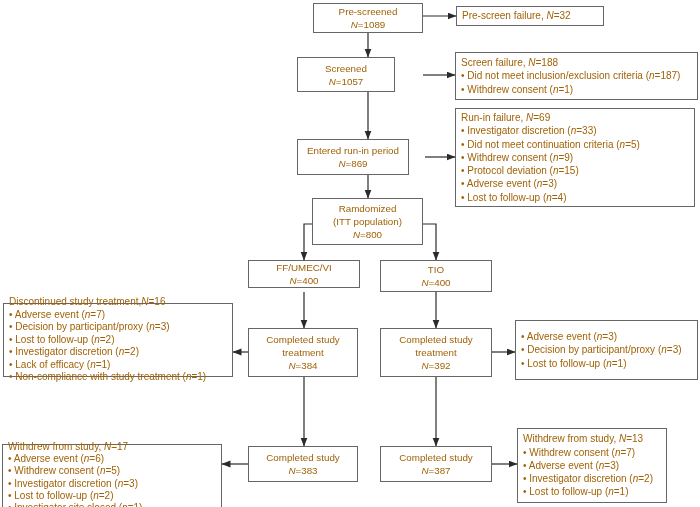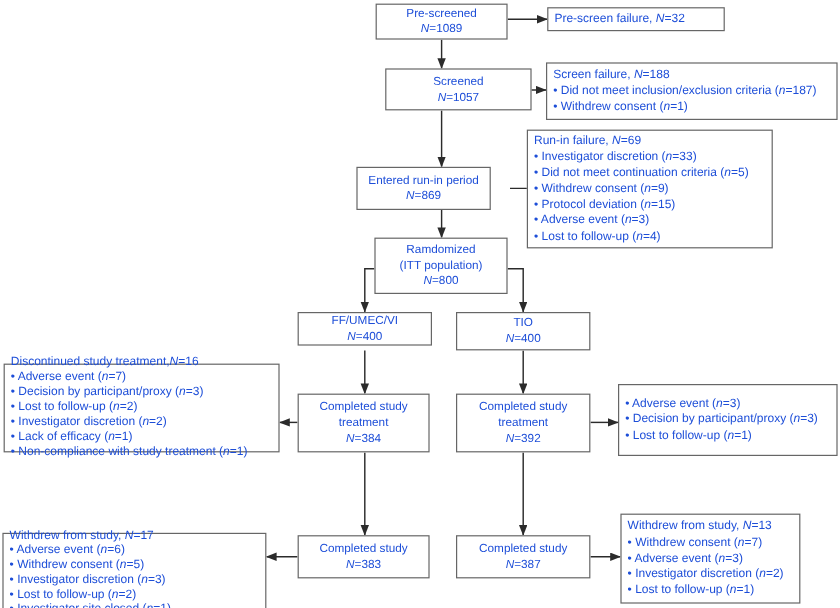--- a/index.html
+++ b/index.html
@@ -3,21 +3,21 @@
 <meta charset="utf-8">
 <style>
   * { margin:0; padding:0; box-sizing:border-box; }
   html,body { background:#ffffff; }
   body { font-family:"Liberation Sans", sans-serif; }
   .stage {
     position:relative;
     width:700px;
     height:507px;
     background:#ffffff;
-    color:#1d4ed8;
+    color:#a16207;
     overflow:hidden;
   }
   .wires {
     position:absolute;
     left:0; top:0;
     width:700px; height:507px;
   }
   .box {
     position:absolute;
     background:#ffffff;
@@ -77,37 +77,37 @@
 
   <div class="box center" style="left:313px;top:3px;width:110px;height:30px">
     <div>Pre-screened</div>
     <div><i>N</i>=1089</div>
   </div>
 
   <div class="box side" style="left:456px;top:6px;width:148px;height:20px">
     <div>Pre-screen failure, <i>N</i>=32</div>
   </div>
 
-  <div class="box center" style="left:321px;top:57px;width:122px;height:35px">
+  <div class="box center" style="left:297px;top:57px;width:98px;height:35px">
     <div>Screened</div>
     <div><i>N</i>=1057</div>
   </div>
 
   <div class="box side" style="left:455px;top:52px;width:243px;height:48px">
     <div>Screen failure, <i>N</i>=188</div>
     <div>• Did not meet inclusion/exclusion criteria (<i>n</i>=187)</div>
     <div>• Withdrew consent (<i>n</i>=1)</div>
   </div>
 
   <div class="box center" style="left:297px;top:139px;width:112px;height:36px">
     <div>Entered run-in period</div>
     <div><i>N</i>=869</div>
   </div>
 
-  <div class="box side" style="left:439px;top:108px;width:205px;height:99px">
+  <div class="box side" style="left:455px;top:108px;width:240px;height:99px">
     <div>Run-in failure, <i>N</i>=69</div>
     <div>• Investigator discretion (<i>n</i>=33)</div>
     <div>• Did not meet continuation criteria (<i>n</i>=5)</div>
     <div>• Withdrew consent (<i>n</i>=9)</div>
     <div>• Protocol deviation (<i>n</i>=15)</div>
     <div>• Adverse event (<i>n</i>=3)</div>
     <div>• Lost to follow-up (<i>n</i>=4)</div>
   </div>
 
   <div class="box center" style="left:312px;top:198px;width:111px;height:47px">

